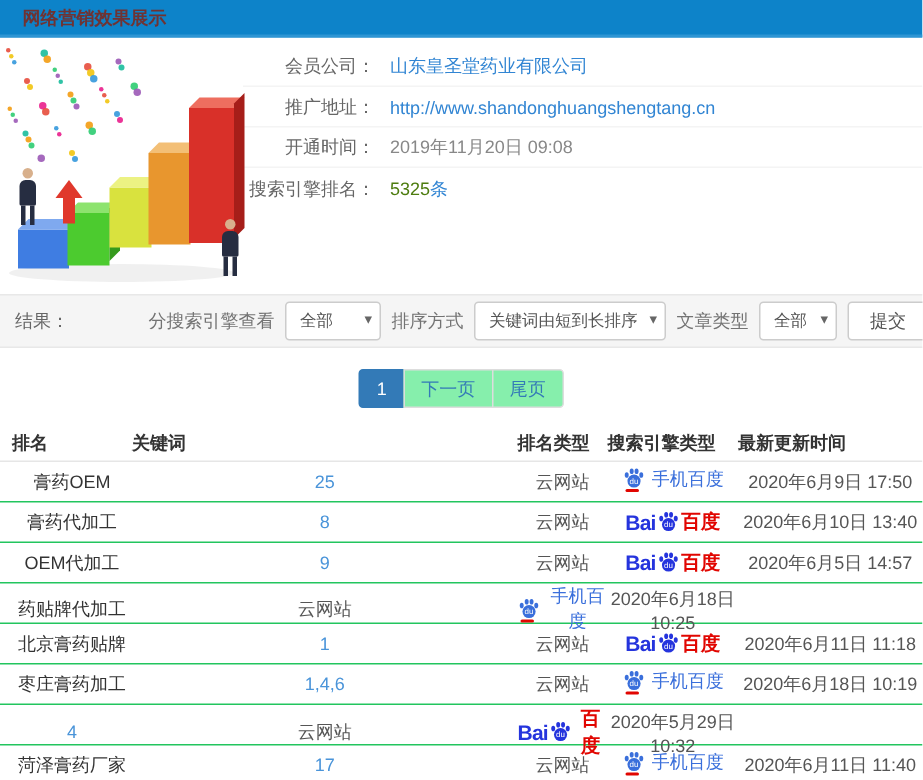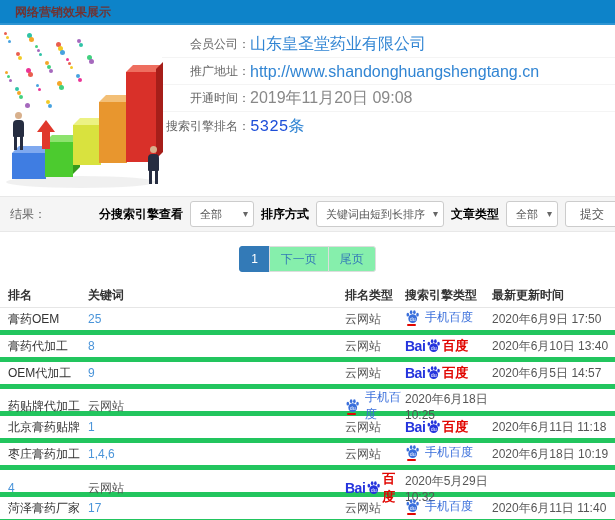--- a/index.html
+++ b/index.html
@@ -33,54 +33,54 @@
 
   .up-arrow { position:absolute; width:18px; }
   .up-arrow .tip { width:0; height:0; border-left:9px solid transparent;
     border-right:9px solid transparent; border-bottom:12px solid var(--arrow); }
   .up-arrow .stem { width:8px; height:17px; background:var(--arrow); margin:0 auto; }
 
   .info { flex:1; padding-top:2px; }
   .info-row { display:flex; align-items:center; height:26px; margin-bottom:1px; border-bottom:1px solid #f4f4f4; }
   .info-row:last-child { border-bottom:none; }
   .info-label { width:88px; text-align:right; color:#666; font-size:12px; flex:none; }
-  .info-value { font-size:16px; }
+  .info-value { margin-left:10px; font-size:12px; }
   a.link { color:#3185d3; text-decoration:none; cursor:pointer; }
   .plain { color:#888; }
-  .num-orange { color:#1d4ed8;font-family:Liberation Mono, monospace; }
+  .num-orange { color:#4d7c0f; }
   .num-suffix { color:#3185d3; }
 
   
   .filterbar { margin-top:6px; height:36px; background:#f5f5f5;
     border-top:1px solid #e8e8e8; border-bottom:1px solid #e8e8e8;
     display:flex; align-items:center; padding:0 0 0 10px; font-size:12px; }
   .result-label { color:#666; }
   .filters { margin-left:auto; display:flex; align-items:center; gap:7px; }
-  .f-label { font-weight:bold; color:#000000; white-space:nowrap; }
+  .f-label { font-weight:normal; color:#737373; white-space:nowrap; }
   .selectbox { position:relative; background:#fff; border:1px solid #ccc; border-radius:3px;
     height:26px; line-height:24px; color:#555; font-size:11px; padding:0 18px 0 9px;
     white-space:nowrap; cursor:pointer; }
   .selectbox::after { content:"▾"; position:absolute; right:5px; top:0; font-size:10px; color:#666; }
   .submit-btn { height:26px; line-height:24px; border:1px solid #ccc; background:#fff;
     border-radius:3px; padding:0 14px; font-size:12px; color:#555; cursor:pointer; margin-right:-4px; }
 
   
   .pager-wrap { display:flex; justify-content:center; margin-top:14px; }
   .page-btn { height:26px; line-height:24px; border:1px solid #ddd; background:#86efac;
     color:#337ab7; font-size:12px; padding:0 11px; margin-left:-1px; cursor:pointer; }
   .page-btn:first-child { border-radius:3px 0 0 3px; margin-left:0; }
   .page-btn:last-child { border-radius:0 3px 3px 0; }
   .page-btn.active { background:#337ab7; border-color:#337ab7; color:#fff; }
 
   
   .table { margin-top:12px; font-size:12px; }
   .thead, .trow { display:grid; grid-template-columns:80px 257px 60px 87px 1fr;
     align-items:center; padding-left:8px; }
   .thead { height:24px; font-weight:bold; color:#333; border-bottom:1px solid #e6e6e6; }
-  .trow { height:27px; border-bottom:5px solid #22c55e; }
+  .trow { height:27px; border-bottom:1px solid #22c55e;text-align:center; }
   .c-kw { color:#333; }
   .c-rank { color:#4a94d9; cursor:pointer; }
   .c-type { color:#555; }
   .c-time { color:#555; }
 
   .eng-mobile { display:inline-flex; align-items:center; gap:5px; color:#3a6fdb; cursor:pointer; }
   .eng-pc { display:inline-flex; align-items:center; gap:1px; cursor:pointer; }
   .paw-wrap { position:relative; width:15px; height:17px; }
   .paw-wrap svg { display:block; }
   .paw-wrap .redbar { position:absolute; left:2px; bottom:0; width:9px; height:2px;

